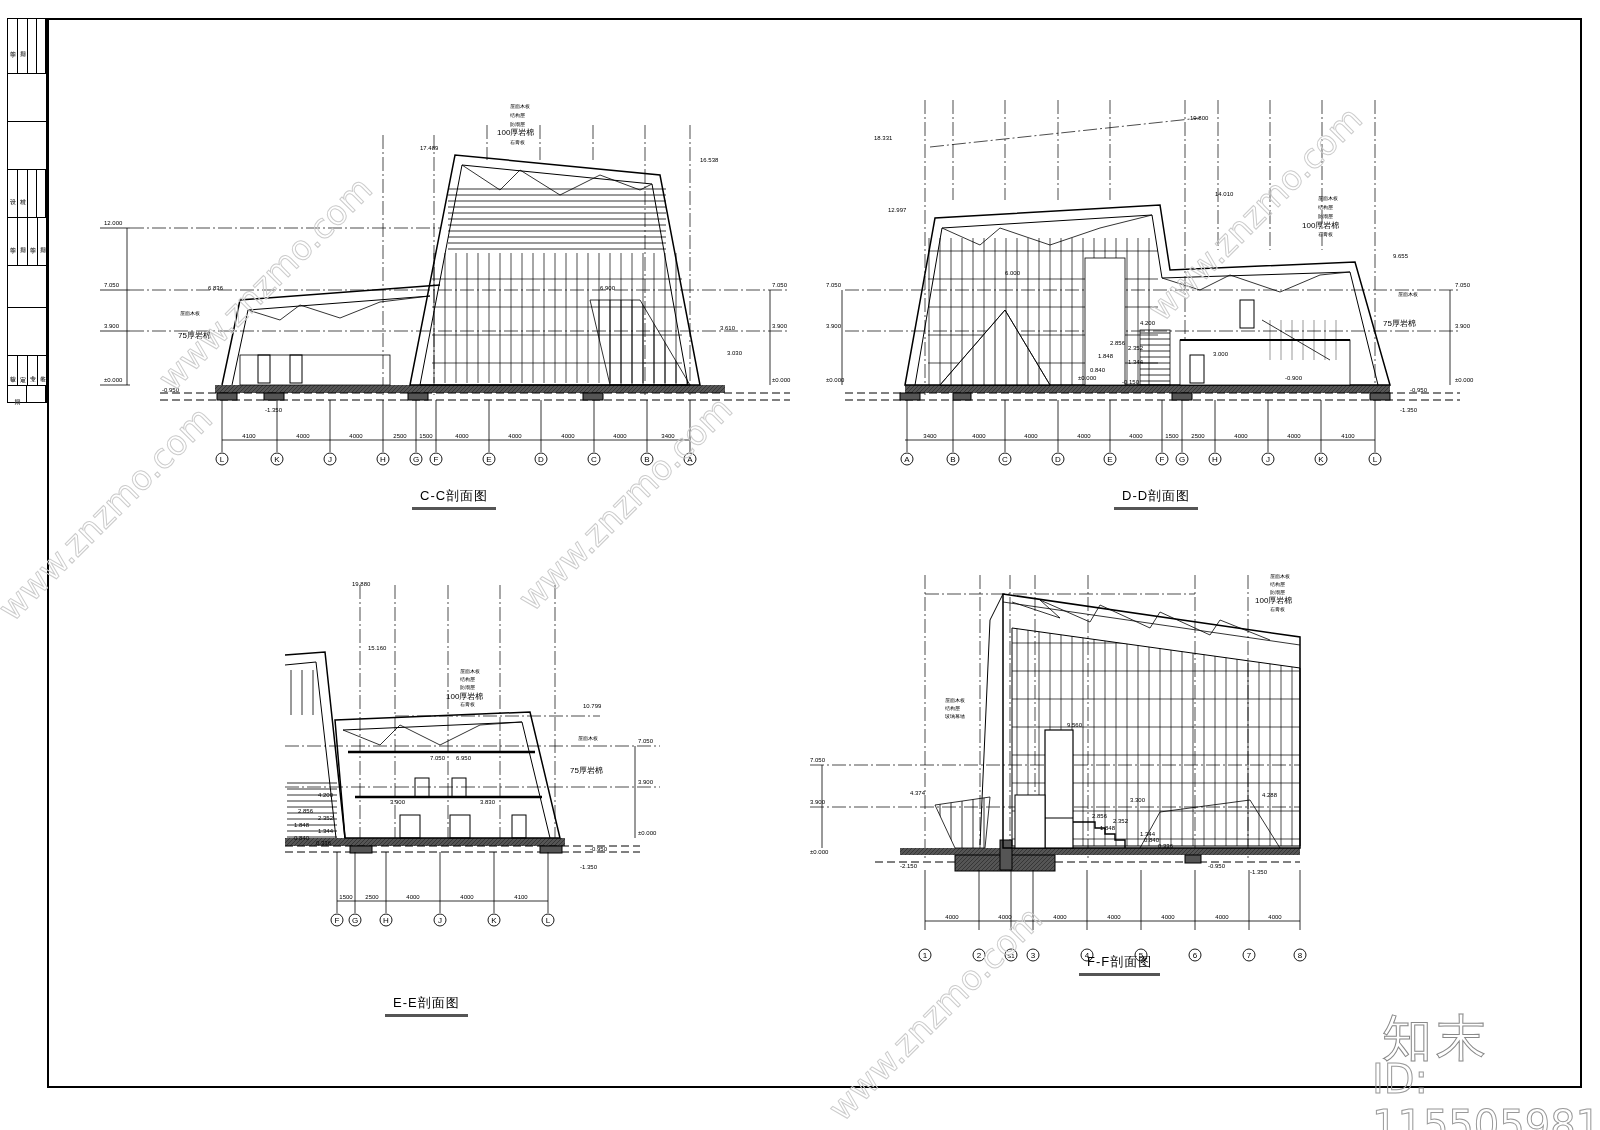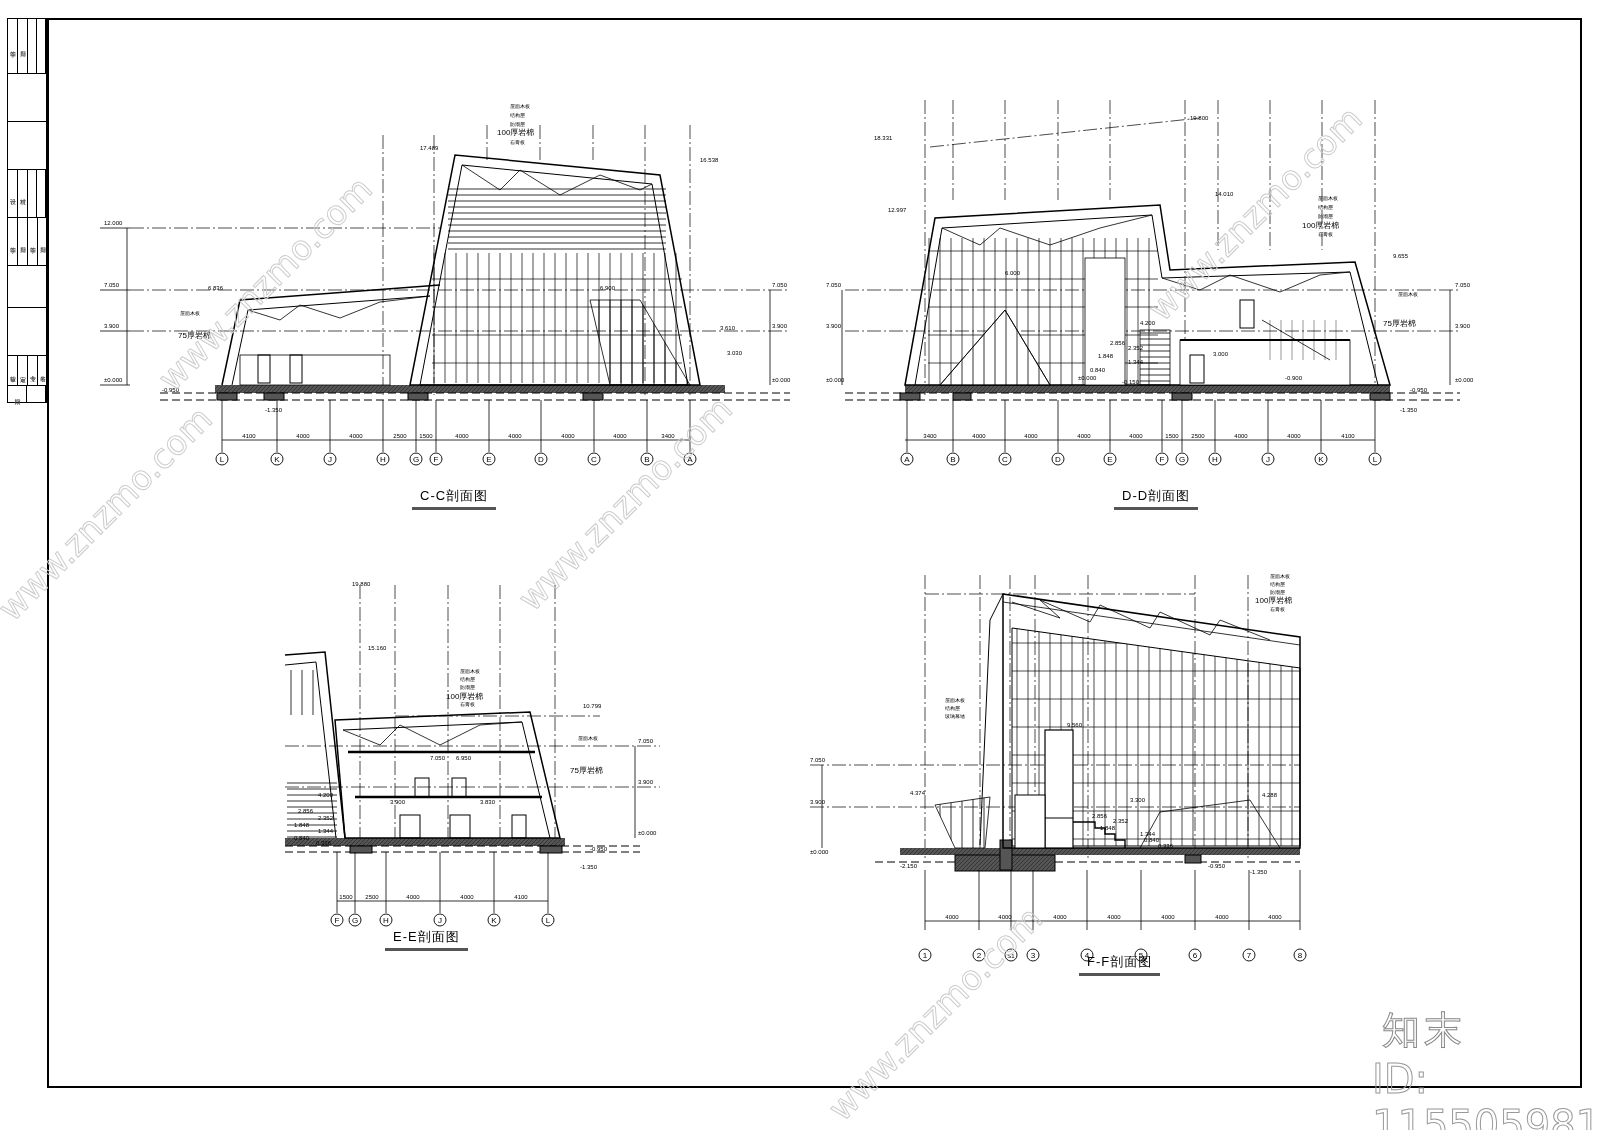--- a/index.html
+++ b/index.html
@@ -4,21 +4,21 @@
 <style>
   html,body{margin:0;padding:0;background:#fff;}
   body{width:1600px;height:1130px;position:relative;overflow:hidden;font-family:"Liberation Sans",sans-serif;}
   .sheet-border{position:absolute;left:47px;top:18px;width:1535px;height:1070px;border:2px solid #000;box-sizing:border-box;}
   .titlestrip{position:absolute;left:7px;top:18px;width:40px;height:385px;border:1px solid #000;box-sizing:border-box;}
   .titlestrip .row{border-bottom:1px solid #000;box-sizing:border-box;position:relative;}
   .titlestrip .row .cols{position:absolute;inset:0;display:flex;}
   .titlestrip .row .cols span{flex:1;border-right:1px solid #000;font-size:6px;writing-mode:vertical-rl;color:#444;display:flex;align-items:center;justify-content:center;}
   svg.drawing{position:absolute;left:0;top:0;}
   .label{position:absolute;font-size:13px;letter-spacing:1px;color:#000;border-bottom:3px solid #555;padding:0 8px 2px 8px;}
-  .wm-logo{position:absolute;left:1382px;top:1005px;font-size:38px;color:transparent;-webkit-text-stroke:1px #888;letter-spacing:4px;font-family:"DejaVu Sans",sans-serif;}
+  .wm-logo{position:absolute;left:1382px;top:1005px;font-size:50px;color:transparent;-webkit-text-stroke:1px #888;letter-spacing:4px;font-family:"DejaVu Sans",sans-serif;}
   .wm-id{position:absolute;left:1372px;top:1056px;font-size:40px;color:transparent;-webkit-text-stroke:1px #999;font-family:"DejaVu Sans",sans-serif;}
   .wm-diag{position:absolute;font-size:34px;color:transparent;-webkit-text-stroke:1px #ccc;transform:rotate(-45deg);transform-origin:left top;white-space:nowrap;font-family:"DejaVu Sans",sans-serif;pointer-events:none;}
   text{font-family:"Liberation Sans",sans-serif;}
 </style>
 </head>
 <body>
 
 <div class="titlestrip">
   <div class="row" style="height:55px">
       <div class="cols">
@@ -565,21 +565,21 @@
     <text x="1255" y="603" font-size="8">100厚岩棉</text>
     <text x="1270" y="611">石膏板</text>
     <text x="945" y="702">屋面木板</text>
     <text x="945" y="710">结构层</text>
     <text x="945" y="718">玻璃幕墙</text>
   </g>
 </svg>
 
 <div class="label" style="left:412px;top:487px;">C-C剖面图</div>
 <div class="label" style="left:1114px;top:487px;">D-D剖面图</div>
-<div class="label" style="left:385px;top:928px;">E-E剖面图</div>
+<div class="label" style="left:385px;top:994px;">E-E剖面图</div>
 <div class="label" style="left:1079px;top:953px;">F-F剖面图</div>
 
 <div class="wm-diag" style="left:150px;top:370px;">www.znzmo.com</div>
 <div class="wm-diag" style="left:510px;top:590px;">www.znzmo.com</div>
 <div class="wm-diag" style="left:1140px;top:300px;">www.znzmo.com</div>
 <div class="wm-diag" style="left:820px;top:1100px;">www.znzmo.com</div>
 <div class="wm-diag" style="left:-10px;top:600px;">www.znzmo.com</div>
 <div class="wm-logo">知末</div>
 <div class="wm-id">ID: 1155059811</div>
 

